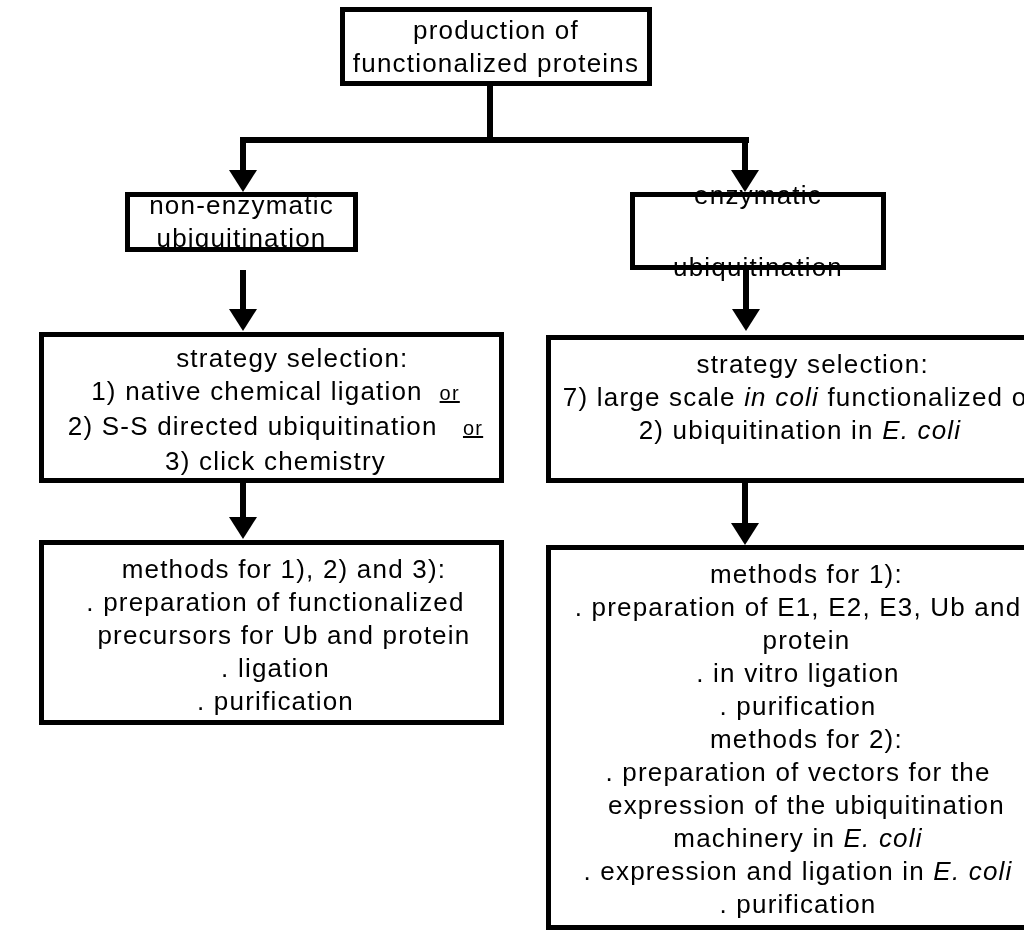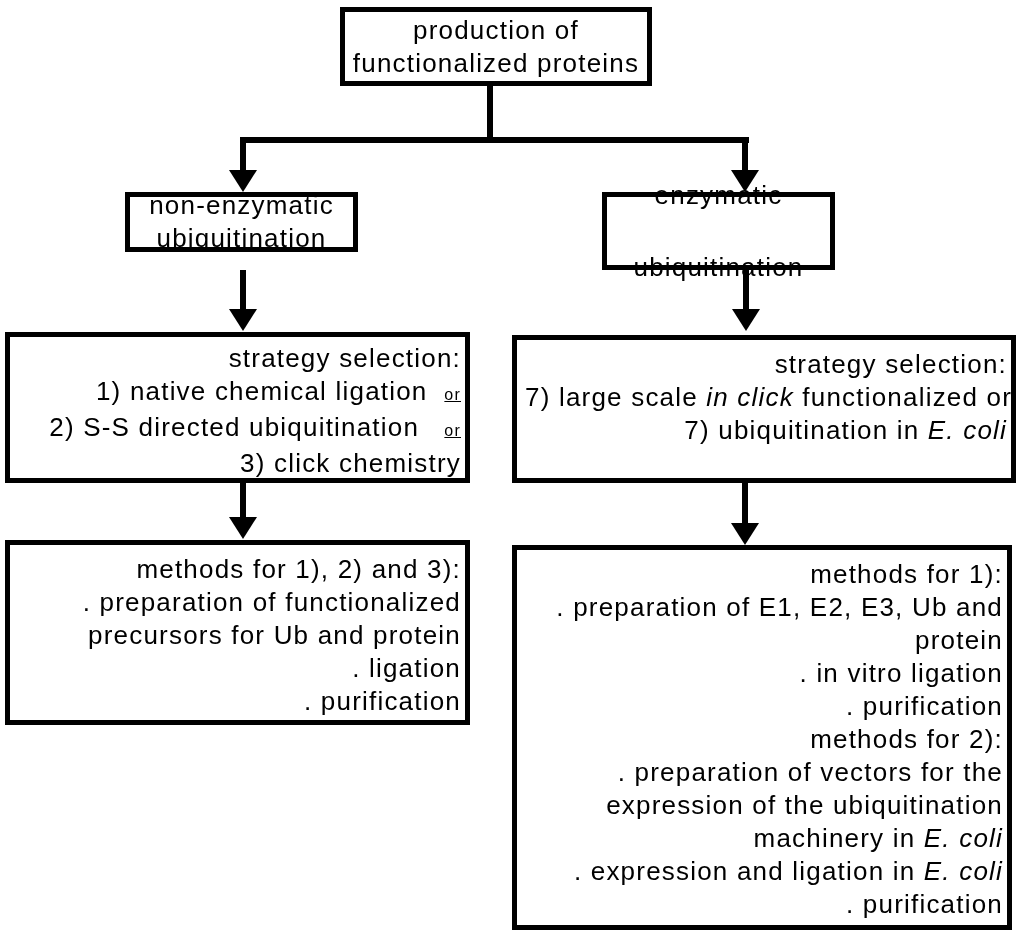--- a/index.html
+++ b/index.html
@@ -29,25 +29,26 @@
   }
   .node.centered {
     display: flex;
     flex-direction: column;
     justify-content: center;
     align-items: center;
     text-align: center;
   }
   .node.textblock {
     padding: 7px 4px 0 12px;
-    text-align: right;
+    text-align: center;
+    margin-left: 34px;
   }
   .tline { white-space: pre; }
   .it { font-style: italic; }
-  .sm { font-size: 16px; text-decoration: underline; }
+  .sm { font-size: 20px; text-decoration: underline; }
   .cline {
     position: absolute;
     background: var(--stroke);
   }
   .ahead {
     position: absolute;
     width: 0;
     height: 0;
     border-left: 14px solid transparent;
     border-right: 14px solid transparent;
@@ -65,29 +66,29 @@
 
   <div class="cline" style="left:240px; top:137px; width:509px; height:6px;"></div>
 
   <div class="cline" style="left:240px; top:137px; width:6px; height:34px;"></div>
   <div class="ahead" style="left:229px; top:170px;"></div>
 
   <div class="cline" style="left:742px; top:137px; width:6px; height:34px;"></div>
   <div class="ahead" style="left:731px; top:170px;"></div>
 
   <div class="node centered" style="left:125px; top:192px; width:233px; height:60px;"><div class="tline"><span>non-enzymatic</span></div><div class="tline"><span>ubiquitination</span></div></div>
-  <div class="node centered" style="left:602px; top:192px; width:233px; height:78px;gap:39px;"><div class="tline"><span>enzymatic</span></div><div class="tline"><span>ubiquitination</span></div></div>
+  <div class="node centered" style="left:630px; top:192px; width:256px; height:78px;gap:39px;"><div class="tline"><span>enzymatic</span></div><div class="tline"><span>ubiquitination</span></div></div>
 
   <div class="cline" style="left:240px; top:270px; width:6px; height:40px;"></div>
   <div class="ahead" style="left:229px; top:309px;"></div>
   <div class="cline" style="left:743px; top:270px; width:6px; height:40px;"></div>
   <div class="ahead" style="left:732px; top:309px;"></div>
 
   <div class="node textblock" style="left:5px; top:332px; width:465px; height:151px; padding-top:5px;"><div class="tline"><span>    strategy selection:</span></div><div class="tline"><span>1) native chemical ligation  </span><span class="sm">or</span></div><div class="tline"><span>2) S-S directed ubiquitination   </span><span class="sm">or</span></div><div class="tline"><span>3) click chemistry</span></div></div>
-  <div class="node textblock" style="left:512px; top:335px; width:504px; height:148px; padding-top:8px; padding-left:8px;"><div class="tline"><span>   strategy selection:</span></div><div class="tline"><span>7) large scale </span><span class="it">in click</span><span> functionalized or</span></div><div class="tline"><span>7) ubiquitination in </span><span class="it">E. coli</span></div></div>
+  <div class="node textblock" style="left:512px; top:335px; width:504px; height:148px; padding-top:8px; padding-left:8px;"><div class="tline"><span>   strategy selection:</span></div><div class="tline"><span>7) large scale </span><span class="it">in coli</span><span> functionalized or</span></div><div class="tline"><span>2) ubiquitination in </span><span class="it">E. coli</span></div></div>
 
   <div class="cline" style="left:240px; top:483px; width:6px; height:36px;"></div>
   <div class="ahead" style="left:229px; top:517px;"></div>
   <div class="cline" style="left:742px; top:483px; width:6px; height:42px;"></div>
   <div class="ahead" style="left:731px; top:523px; z-index:2;"></div>
 
   <div class="node textblock" style="left:5px; top:540px; width:465px; height:185px; padding-top:8px;"><div class="tline"><span>  methods for 1), 2) and 3):</span></div><div class="tline"><span>. preparation of functionalized</span></div><div class="tline"><span>  precursors for Ub and protein</span></div><div class="tline"><span>. ligation</span></div><div class="tline"><span>. purification</span></div></div>
   <div class="node textblock" style="left:512px; top:545px; width:500px; height:385px; padding-top:8px; padding-left:8px;"><div class="tline"><span>  methods for 1):</span></div><div class="tline"><span>. preparation of E1, E2, E3, Ub and</span></div><div class="tline"><span>  protein</span></div><div class="tline"><span>. in vitro ligation</span></div><div class="tline"><span>. purification</span></div><div class="tline"><span>  methods for 2):</span></div><div class="tline"><span>. preparation of vectors for the</span></div><div class="tline"><span>  expression of the ubiquitination</span></div><div class="tline"><span>machinery in </span><span class="it">E. coli</span></div><div class="tline"><span>. expression and ligation in </span><span class="it">E. coli</span></div><div class="tline"><span>. purification</span></div></div>
 
 </div>

